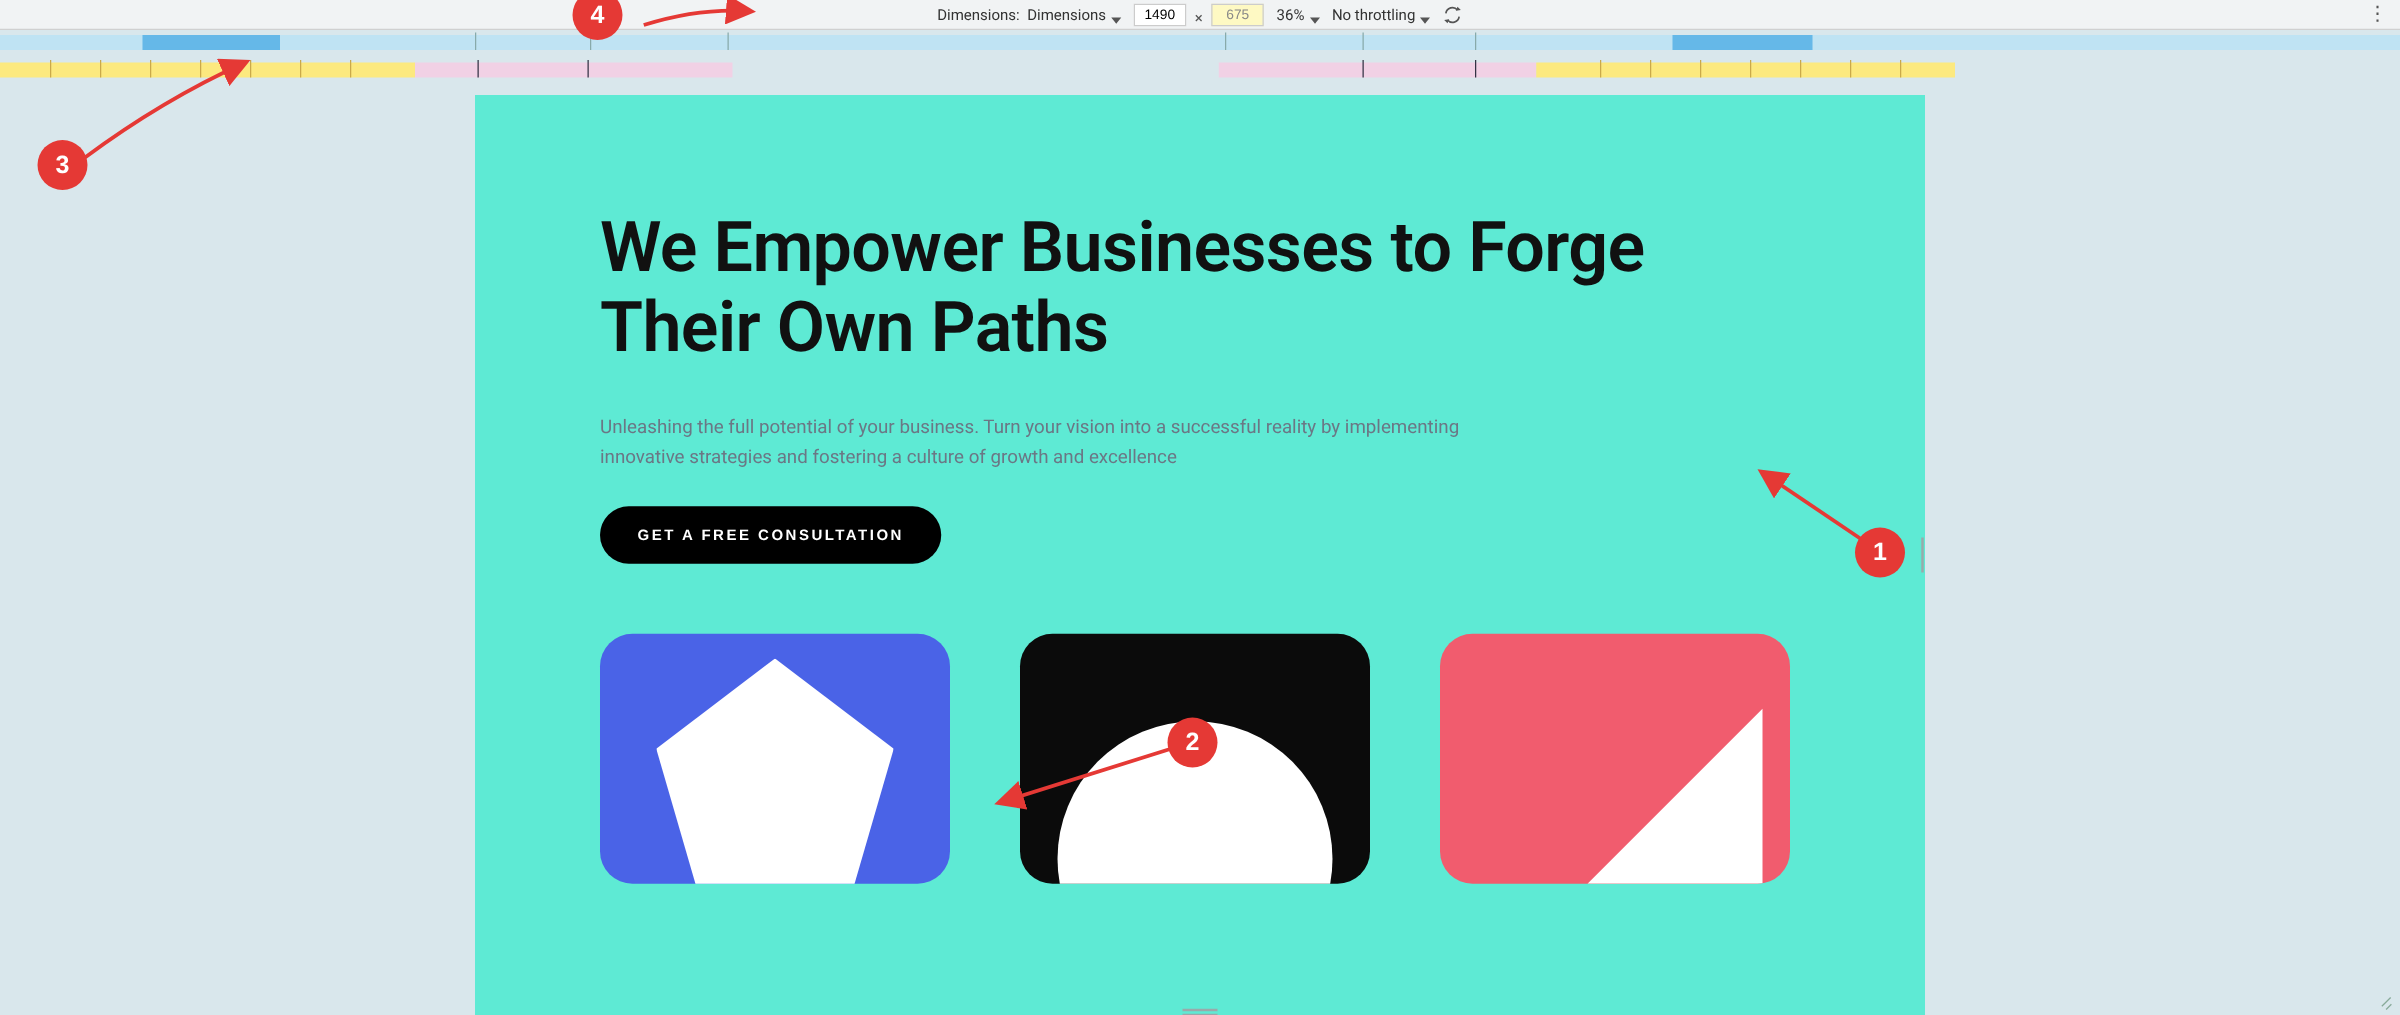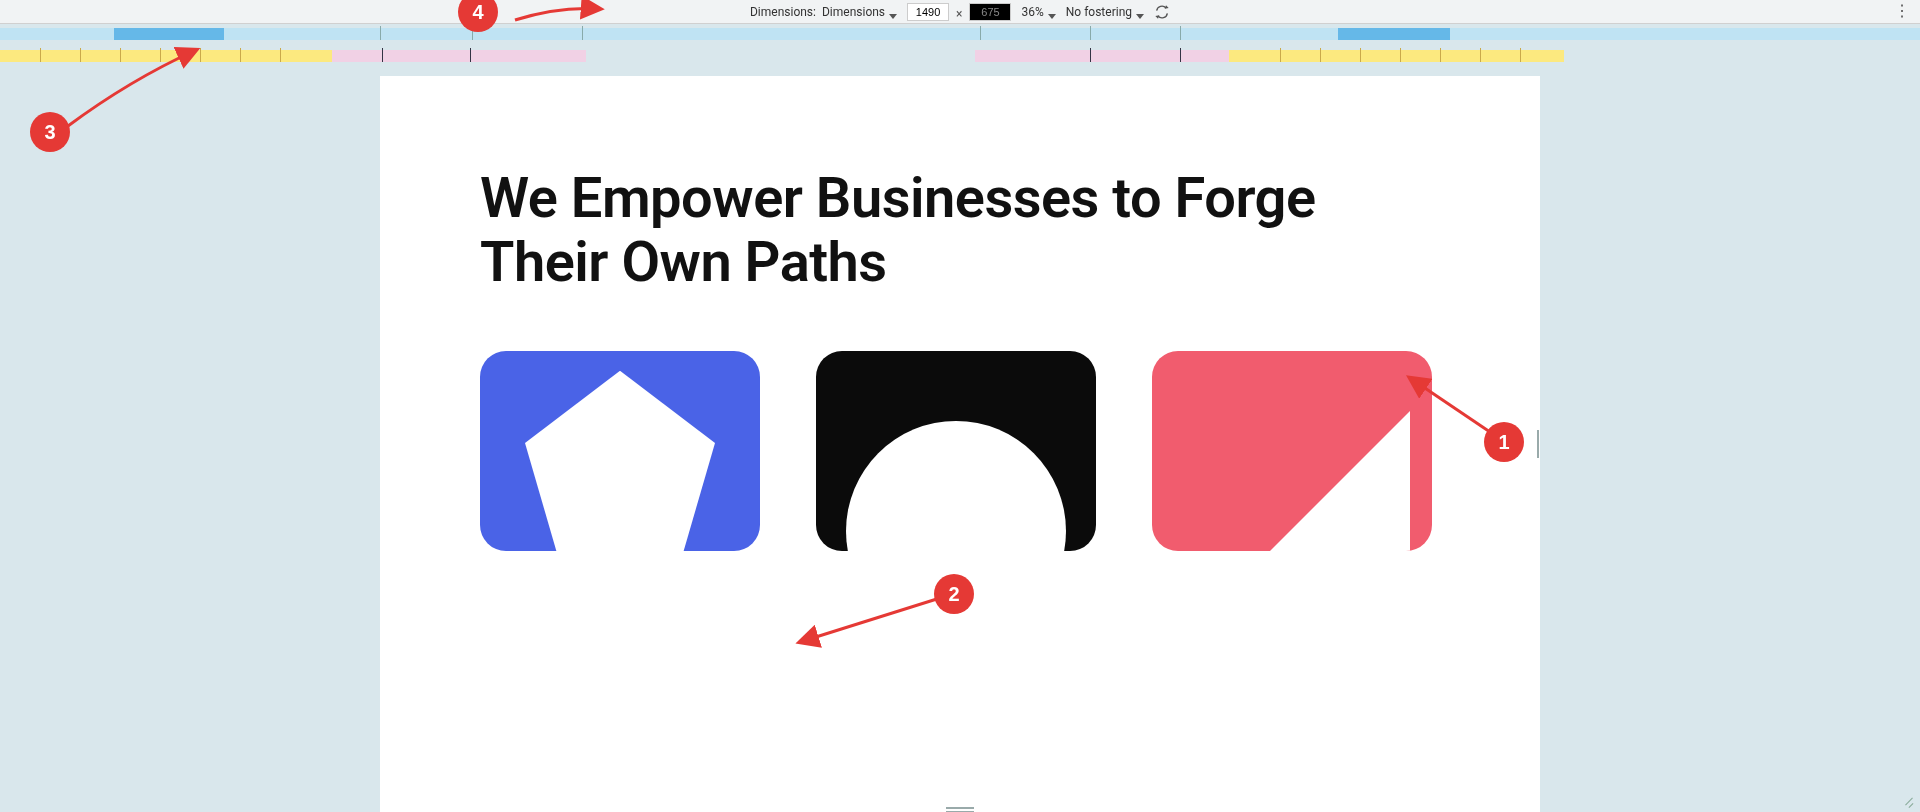--- a/index.html
+++ b/index.html
@@ -30,21 +30,21 @@
   }
   .dim-input {
     width: 42px;
     height: 18px;
     border: 1px solid #ccc;
     background: #fff;
     text-align: center;
     font-size: 11px;
     padding: 0 2px;
   }
-  .dim-input.disabled { background: #000000; color: #888; }
+  .dim-input.disabled { background: #fef9c3; color: #888; }
   .dim-x { margin: 0 3px; color: #555; }
   .rotate-icon svg { width: 16px; height: 16px; display:block; }
   .kebab {
     position: absolute; right: 10px; top: 3px;
     font-size: 16px; color: #555; cursor: pointer;
     line-height: 1;
   }
 
   
   .ruler-area {
@@ -78,21 +78,21 @@
     position: absolute;
     top: 76px; left: 0; right: 0; bottom: 0;
     display: flex;
     justify-content: center;
     background: #d9e7ec;
   }
   .device-frame {
     position: relative;
     width: 1160px;
     height: 100%;
-    background: #ffffff;
+    background: #5eead4;
     overflow: hidden;
   }
   
   .handle-right {
     position: absolute;
     top: 50%; right: -3px;
     transform: translateY(-50%);
     width: 6px; height: 28px;
     display: flex; gap: 2px;
     cursor: ew-resize;
@@ -230,21 +230,21 @@
     <div class="toolbar-item">
       <input class="dim-input" value="1490" style="">
       <span class="dim-x">×</span>
       <input class="dim-input disabled" value="675" style="">
     </div>
     <div class="toolbar-item">
       <span>36%</span>
       <span class="caret-down-icon"></span>
     </div>
     <div class="toolbar-item">
-      <span>No fostering</span>
+      <span>No throttling</span>
       <span class="caret-down-icon"></span>
     </div>
     <div class="toolbar-item rotate-icon">
       <svg viewBox="0 0 24 24">
           <path fill="none" stroke="#555" stroke-width="2" d="M4 10a8 8 0 0 1 14-4M20 14a8 8 0 0 1-14 4"></path>
           <path fill="#555" d="M18 2l4 4-6 1zM6 22l-4-4 6-1z"></path>
         </svg>
     </div>
   </div>
   <div class="kebab">⋮</div>
@@ -286,20 +286,22 @@
     <div class="tick" style="left:1440px; background:#caa94a;"></div>
     <div class="tick" style="left:1480px; background:#caa94a;"></div>
     <div class="tick" style="left:1520px; background:#caa94a;"></div>
   </div>
 </div>
 
 <div class="viewport-wrap">
   <div class="device-frame">
     <div class="page">
       <h1 class="hero-title">We Empower Businesses to Forge Their Own Paths</h1>
+      <p class="hero-sub">Unleashing the full potential of your business. Turn your vision into a successful reality by implementing innovative strategies and fostering a culture of growth and excellence</p>
+      <button class="cta">GET A FREE CONSULTATION</button>
       <div class="cards">
         <div class="card blue"></div>
         <div class="card black"></div>
         <div class="card red"></div>
       </div>
     </div>
 
     <div class="handle-right">
         <span></span>
       </div>

